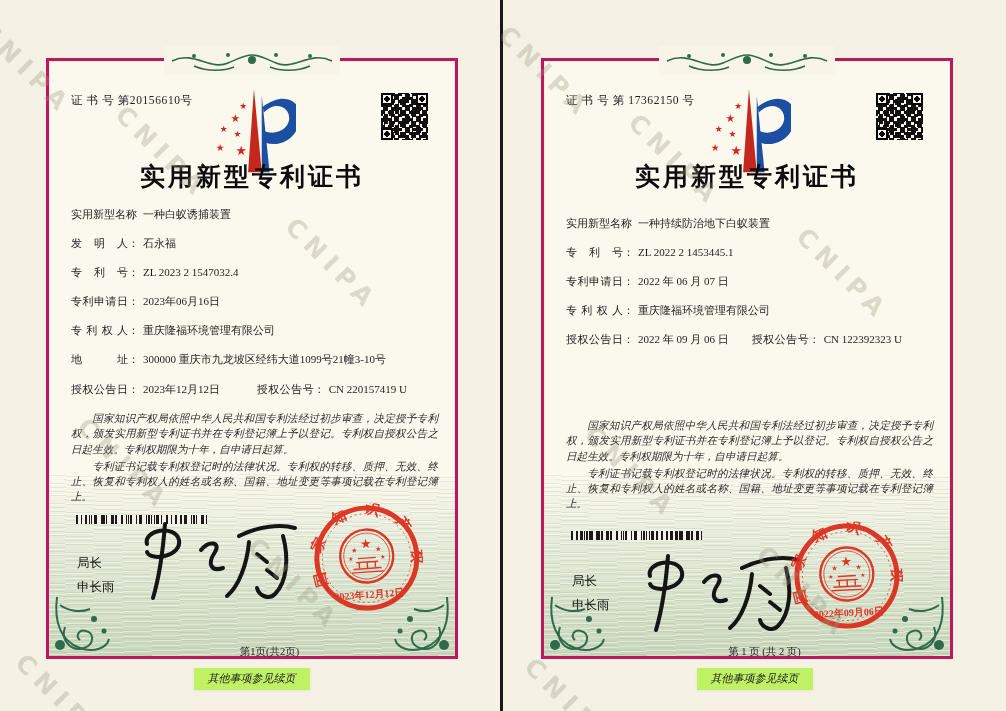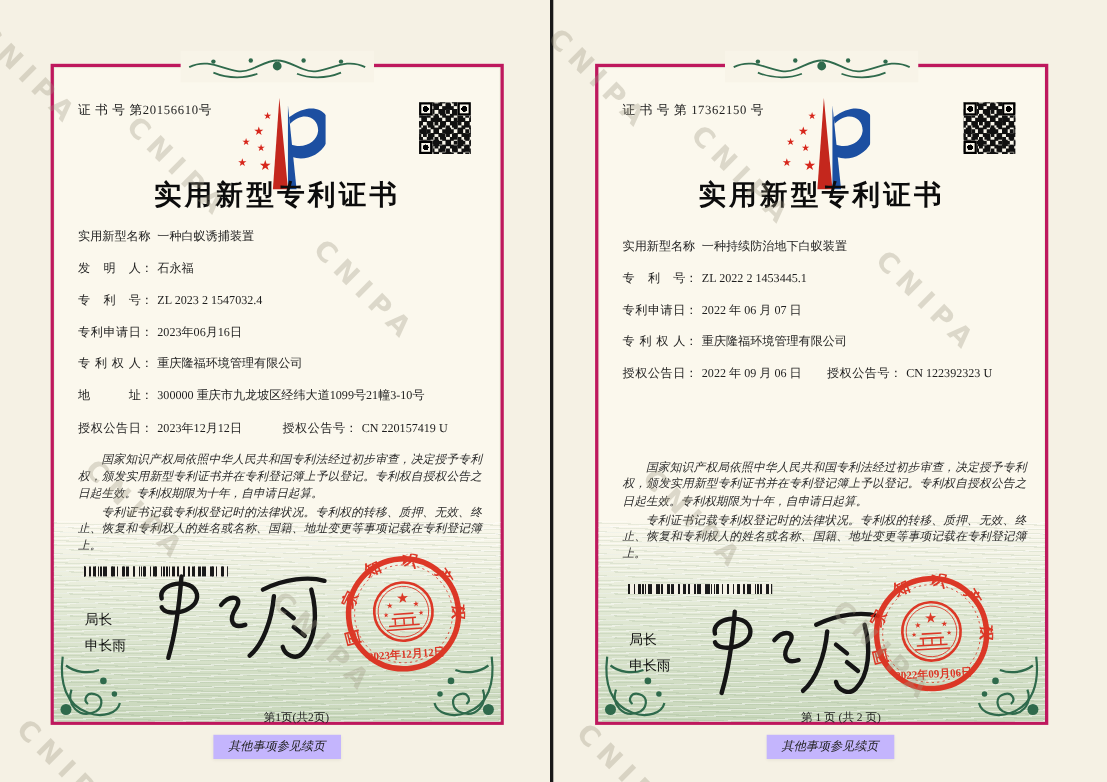--- a/index.html
+++ b/index.html
@@ -85,21 +85,21 @@
   .seal { position:absolute; left:262px; top:443px; width:112px; height:112px; z-index:10; opacity:.93; transform:rotate(-4deg); }
   #panelR .seal { left:247px; top:461px; transform:rotate(-3deg); }
 
   .pagenum { position:absolute; left:0; right:0; top:584px; text-align:center; font-size:10.5px; color:#222;margin-left:35px; }
 
   .topflour { position:absolute; top:-15px; left:50%; transform:translateX(-50%); width:176px; height:29px; }
   .corner { position:absolute; bottom:1px; width:64px; height:66px; }
   .corner.bl { left:1px; } .corner.br { right:1px; transform:scaleX(-1); }
 
   .footnote { position:absolute; left:0; right:0; top:668px; text-align:center; }
-  .footnote span { display:inline-block; background:#c4b5fd; padding:3px 14px 4px;
+  .footnote span { display:inline-block; background:#bef264; padding:3px 14px 4px;
     font-size:11px; font-style:italic; color:#222; box-shadow:0 1px 3px rgba(60,50,20,0.08); }
 
   .wm {
     position:absolute; font-family:"DejaVu Sans","Liberation Sans",sans-serif; font-weight:600;
     font-size:25px; letter-spacing:7px; color:rgba(156,148,126,0.32);
     transform:rotate(45deg); transform-origin:left top; pointer-events:none; z-index:40; white-space:nowrap;
   }
 </style>
 </head>
 <body>

